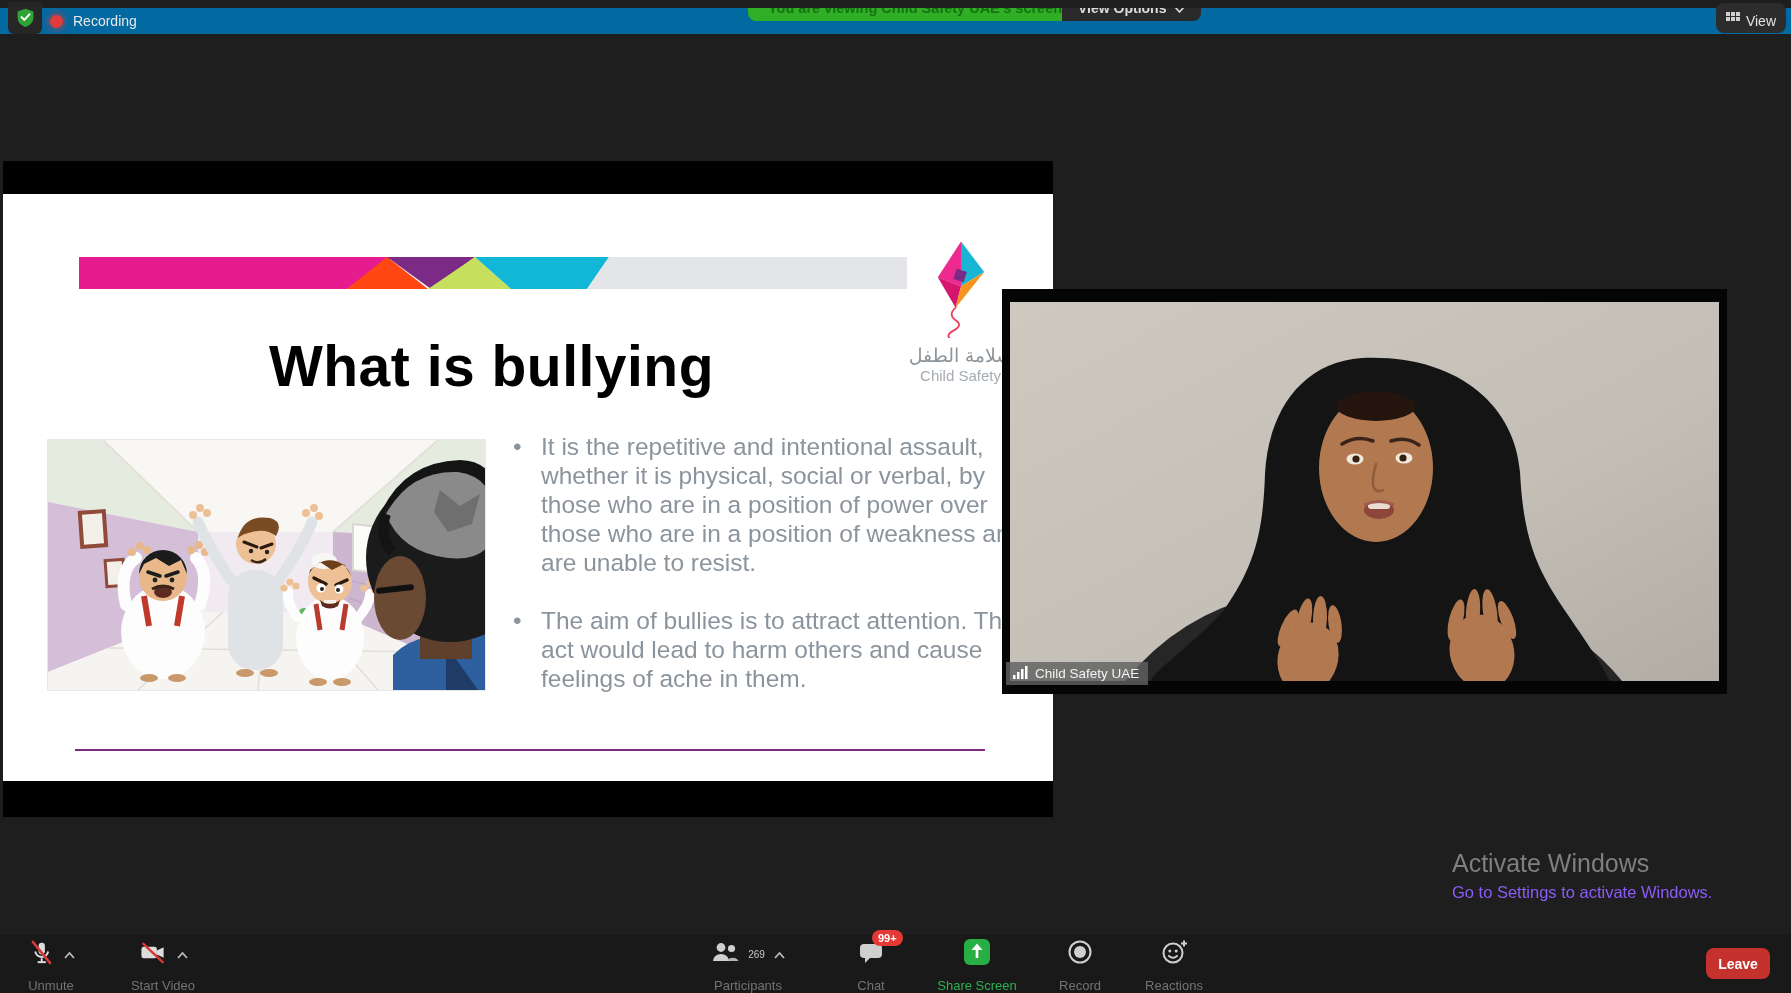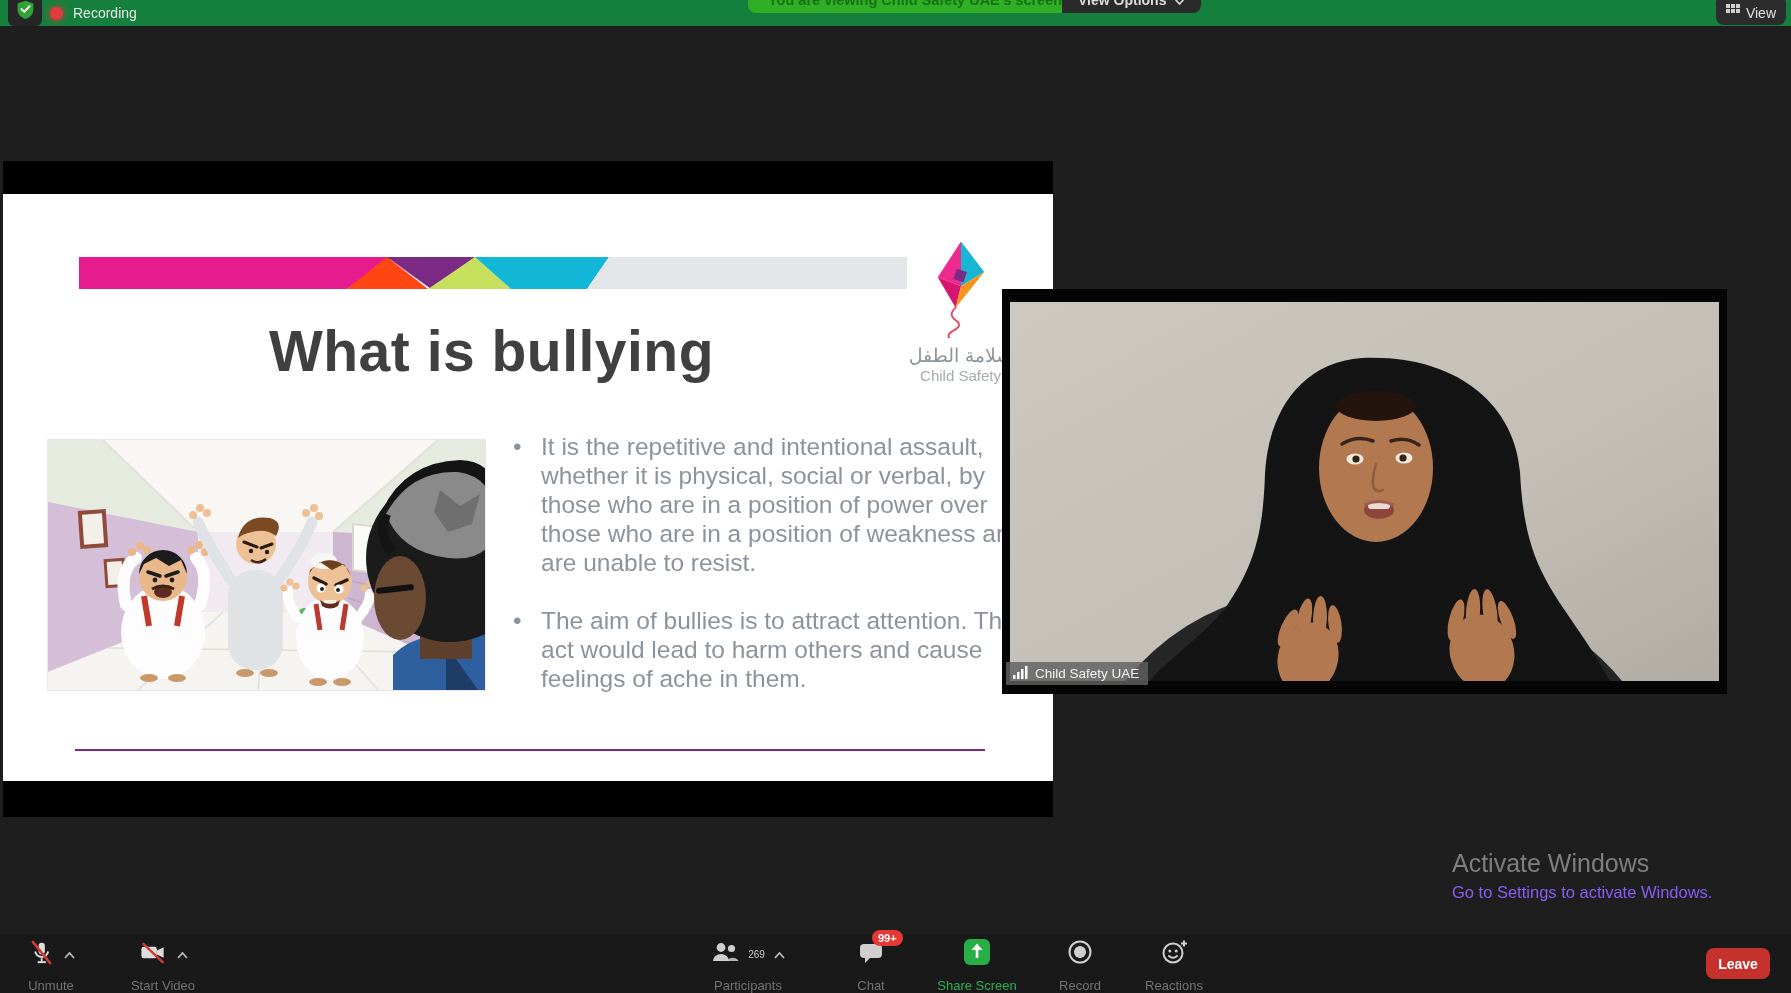--- a/index.html
+++ b/index.html
@@ -1,39 +1,39 @@
 <!DOCTYPE html>
 <html><head>
 <meta charset="utf-8">
 <style>
   html,body{margin:0;padding:0;background:#111;}
   #app{position:relative;width:1791px;height:993px;background:#1e1e1e;overflow:hidden;
        font-family:"Liberation Sans", sans-serif;-webkit-font-smoothing:antialiased;}
 
   
-  .topbar{position:absolute;left:0;top:0;width:100%;height:26px;background:#15803d;}
+  .topbar{position:absolute;left:0;top:8px;width:100%;height:26px;background:#0369a1;}
   .shield-tile{position:absolute;left:8px;top:-6px;width:34px;height:32px;background:#262626;
                border-radius:0 0 6px 6px;display:flex;align-items:flex-end;justify-content:center;padding-bottom:3px;box-sizing:border-box;}
   .rec{position:absolute;left:50px;top:0;height:26px;display:flex;align-items:center;gap:10px;}
   .rec-dot{width:13px;height:13px;border-radius:50%;background:#e23b3b;box-shadow:0 0 6px 2px rgba(226,59,59,.55);}
   .rec-label{color:#e8e8e8;font-size:14px;}
   .banner-clip{position:absolute;left:748px;top:0;height:13px;overflow:hidden;}
   .banner{height:27px;margin-top:-14px;background:#2fae26;border-radius:0 0 8px 8px;
           display:flex;align-items:center;padding:0 20px;color:#157312;font-weight:bold;font-size:14.5px;white-space:nowrap;}
   .viewopt-clip{position:absolute;left:1062px;top:0;height:13px;overflow:hidden;}
   .viewopt{height:27px;margin-top:-14px;background:#2a2a2a;border-radius:0 0 8px 0;
            display:flex;align-items:center;gap:8px;padding:0 16px;color:#dcdcdc;font-weight:bold;font-size:14px;white-space:nowrap;}
   .view-btn{position:absolute;right:5px;top:-5px;height:30px;background:#2c2c2c;border-radius:8px;
             display:flex;align-items:flex-end;gap:6px;padding:0 10px 4px 10px;color:#e2e2e2;font-size:14px;box-sizing:border-box;}
 
   
   .share-stage{position:absolute;left:3px;top:161px;width:1050px;height:656px;background:#000;}
   .slide{position:absolute;left:0;top:33px;width:1050px;height:587px;background:#ffffff;}
   .slide-bar{position:absolute;left:76px;top:63px;width:828px;height:32px;}
-  .slide-title{position:absolute;left:266px;top:124px;font-size:57px;font-weight:bold;color:#404040;letter-spacing:.5px;}
+  .slide-title{position:absolute;left:266px;top:139px;font-size:57px;font-weight:bold;color:#000000;letter-spacing:.5px;}
   .slide-logo{position:absolute;left:900px;top:44px;width:115px;text-align:center;}
   .slide-logo .arabic{font-size:19px;color:#8d959b;margin-top:2px;}
   .slide-logo .english{font-size:15px;color:#a4abb1;margin-top:0;}
   .slide-img{position:absolute;left:45px;top:246px;width:437px;height:250px;box-shadow:0 0 0 1px #e8e8e8;}
   .bullets{position:absolute;left:508px;top:238px;width:520px;margin:0;padding:0;list-style:none;
            color:#8b949c;font-size:24.5px;line-height:29px;}
   .bullets li{position:relative;padding-left:30px;margin-bottom:29px;}
   .bullets li::before{content:"•";position:absolute;left:2px;top:0;color:#8b949c;}
   .slide-rule{position:absolute;left:72px;top:555px;width:910px;height:2px;background:#7b2982;}
 

